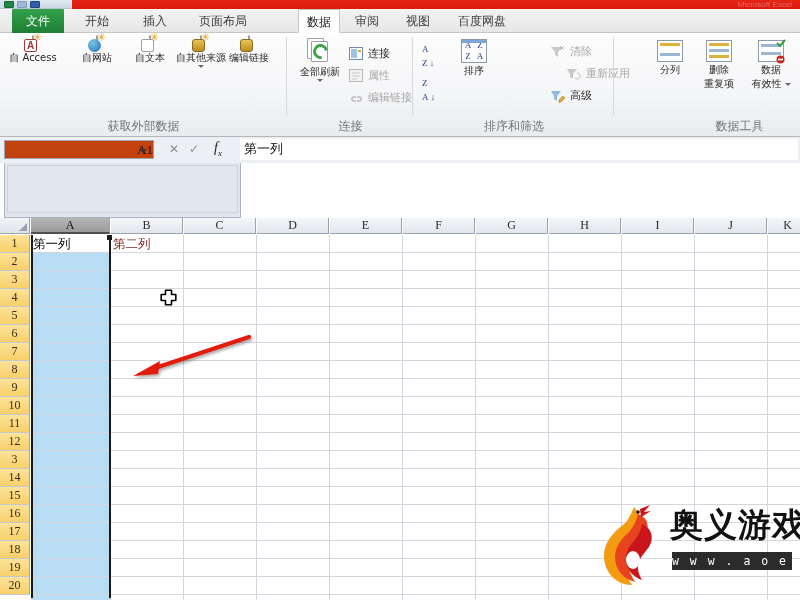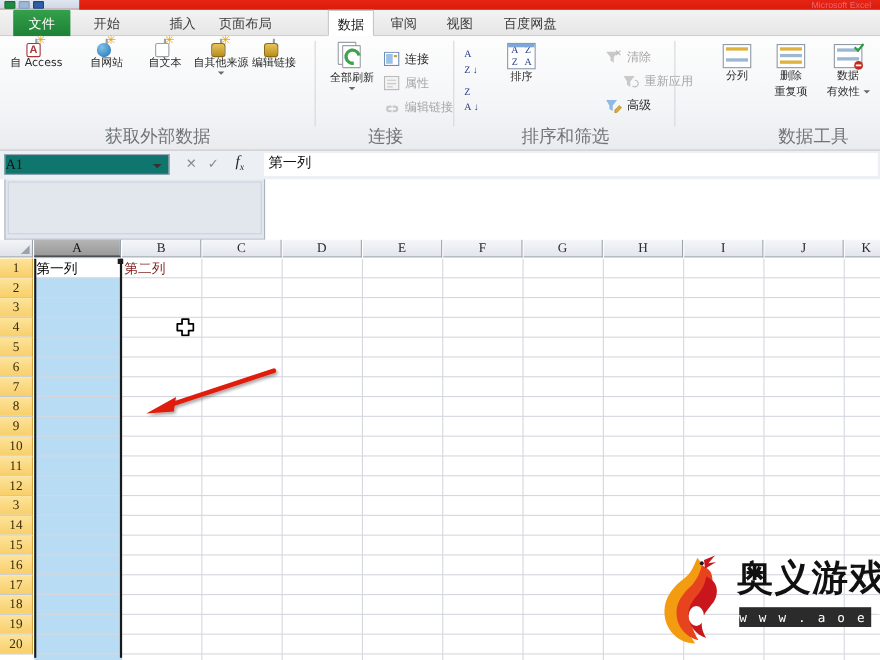--- a/index.html
+++ b/index.html
@@ -58,21 +58,21 @@
   
   .ribbon {
     position:absolute; left:0; top:33px; width:800px; height:104px;
     background: linear-gradient(#fdfdfd 0%, #f4f5f7 62%, #e9ebee 100%);
     border-bottom:1px solid #b6b6b6;
   }
   .group { position:absolute; top:0; height:104px; }
   .group .sep { position:absolute; right:0; top:4px; bottom:22px; width:1px; background:#d6d8dc; }
   .group .glabel {
     position:absolute; left:0; right:0; bottom:2px; text-align:center;
-    font-size:16px; color:#6f7479;
+    font-size:12px; color:#6f7479;
     font-family:"DejaVu Sans","Liberation Sans",sans-serif;
   }
   .bigbtn {
     position:absolute; top:3px; width:62px; text-align:center; cursor:default;
   }
   .bigbtn .lbl {
     display:block; font-size:10px; color:#2a2a2a; line-height:12px; margin-top:2px;
     font-family:"DejaVu Sans","Liberation Sans",sans-serif;
   }
   .smallbtn {
@@ -137,23 +137,23 @@
 
   .azmini{font-size:9px;line-height:9px;color:#2a3f8f;font-family:"Liberation Serif",serif;}
 
   .tblico{width:26px;height:22px;border:1px solid #8e99a6;background:#fff;position:relative;}
   .tblico i{position:absolute;left:2px;right:2px;height:3px;background:#e0b23c;display:block;}
 
   
   .fbar { position:absolute; left:0; top:137px; width:800px; height:26px; background:#eceff3; }
   .namebox {
     position:absolute; left:4px; top:3px; width:150px; height:19px;
-    background:#0f766e; border:1px solid #9aa6b4;
+    background:#c2410c; border:1px solid #9aa6b4;
     font-family:"Liberation Serif","DejaVu Serif",serif;
-    font-size:13px; text-align:left; line-height:18px; color:#111;
+    font-size:13px; text-align:right; line-height:18px; color:#111;
   }
   .namebox .nbcaret{position:absolute;right:6px;top:8px;width:0;height:0;
     border-left:4px solid transparent;border-right:4px solid transparent;border-top:4px solid #333;}
   .fbtns { position:absolute; left:158px; top:2px; width:62px; height:21px; }
   .fbtn { position:absolute; top:0; width:20px; height:21px; color:#8b8b8b; text-align:center; line-height:21px; font-size:12px; }
   .fx { position:absolute; left:214px; top:3px; font-style:italic; font-family:"Liberation Serif",serif; font-size:14px; color:#222; }
   .fx sub{font-size:9px;}
   .fcontent {
     position:absolute; left:240px; top:2px; right:2px; height:21px;
     background:#fff; line-height:20px; padding-left:4px; font-size:13px; color:#111;
@@ -235,21 +235,21 @@
   </div>
   <div class="qat-left">
     <span class="qat-ico g"></span>
     <span class="qat-ico b"></span>
     <span class="qat-ico d"></span>
   </div>
 
   <div class="tabstrip">
     <div class="tab file" style="left:12px;">文件</div>
     <div class="tab" style="left:75px;">开始</div>
-    <div class="tab" style="left:144px;">插入</div>
+    <div class="tab" style="left:133px;">插入</div>
     <div class="tab" style="left:189px;">页面布局</div>
     <div class="tab" style="left:252px;margin-top:40px;">公式</div>
     <div class="tab active" style="left:298px;width:42px;text-align:center;padding:0;">数据</div>
     <div class="tab" style="left:345px;">审阅</div>
     <div class="tab" style="left:396px;">视图</div>
     <div class="tab" style="left:448px;">百度网盘</div>
   </div>
 
   <div class="ribbon">
 

